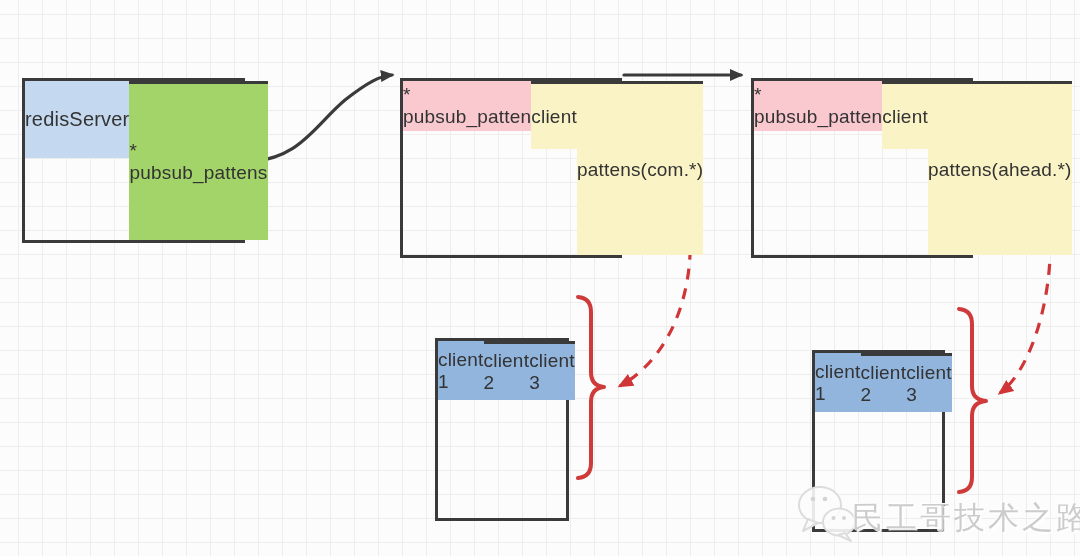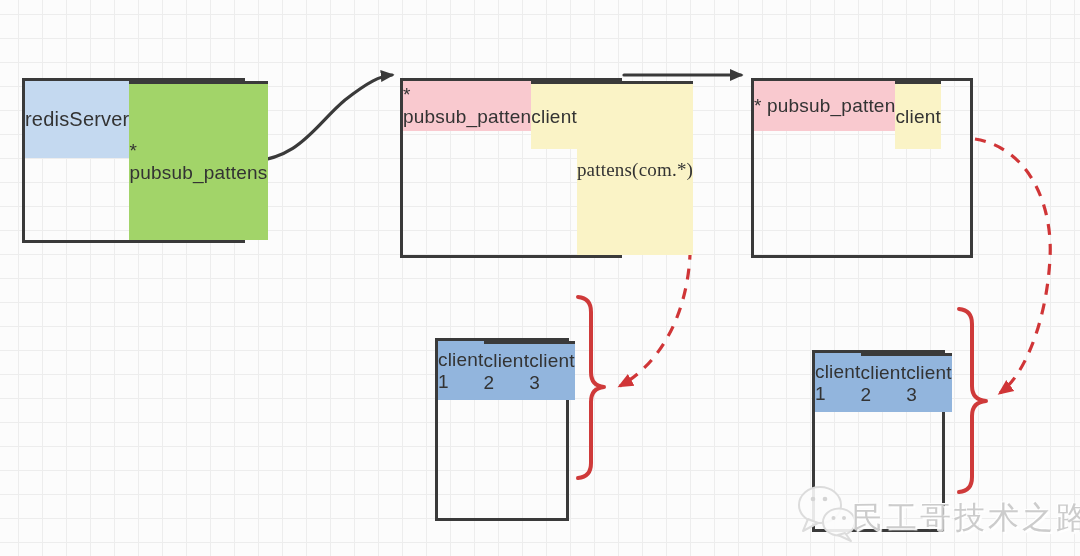--- a/index.html
+++ b/index.html
@@ -25,21 +25,21 @@
   
   .redis-node{left:22px;top:38px;width:223px;height:165px;}
   .redis-node .hdr{height:77px;background:#C4D9F0;font-size:20px;}
   .redis-node .fld{flex:1;background:#A2D469;}
   
   .pattern-node{width:222px;height:180px;top:38px;}
   .pattern-node.p1{left:400px;}
   .pattern-node.p2{left:751px;}
   .pattern-node .ttl{height:50px;background:#F9C9CF;}
   .pattern-node .cli{height:68px;background:#FAF3C6;}
-  .pattern-node .pat{flex:1;background:#FAF3C6;font-family:Liberation Serif, serif;}
+  .pattern-node .pat{flex:1;background:#FAF3C6;}
   
   .client-stack{width:134px;}
   .client-stack .row{height:59px;background:#92B5DD;}
   .stack1{left:435px;top:298px;height:183px;}
   .stack2{left:812px;top:310px;height:182px;width:133px;}
   
   .overlay{position:absolute;left:0;top:0;pointer-events:none;}
   .arrow-dark{fill:none;stroke:#3a3a3a;stroke-width:3.2;stroke-linecap:round;}
   .arrow-red{fill:none;stroke:#d03537;stroke-width:3.2;stroke-dasharray:11 9;}
   .brace{fill:none;stroke:#cf3a3a;stroke-width:4;stroke-linecap:round;stroke-linejoin:round;}
@@ -84,20 +84,21 @@
 
   <div class="node pattern-node p1">
     <div class="row ttl">* pubsub_patten</div>
     <div class="row cli">client</div>
     <div class="row pat">pattens(com.*)</div>
   </div>
 
   <div class="node pattern-node p2">
     <div class="row ttl">* pubsub_patten</div>
     <div class="row cli">client</div>
+    <div class="row pat">pattens(ahead.*)</div>
   </div>
 
   <div class="node client-stack stack1">
     <div class="row">client 1</div>
     <div class="row">client 2</div>
     <div class="row">client 3</div>
   </div>
 
   <div class="node client-stack stack2">
     <div class="row">client 1</div>

